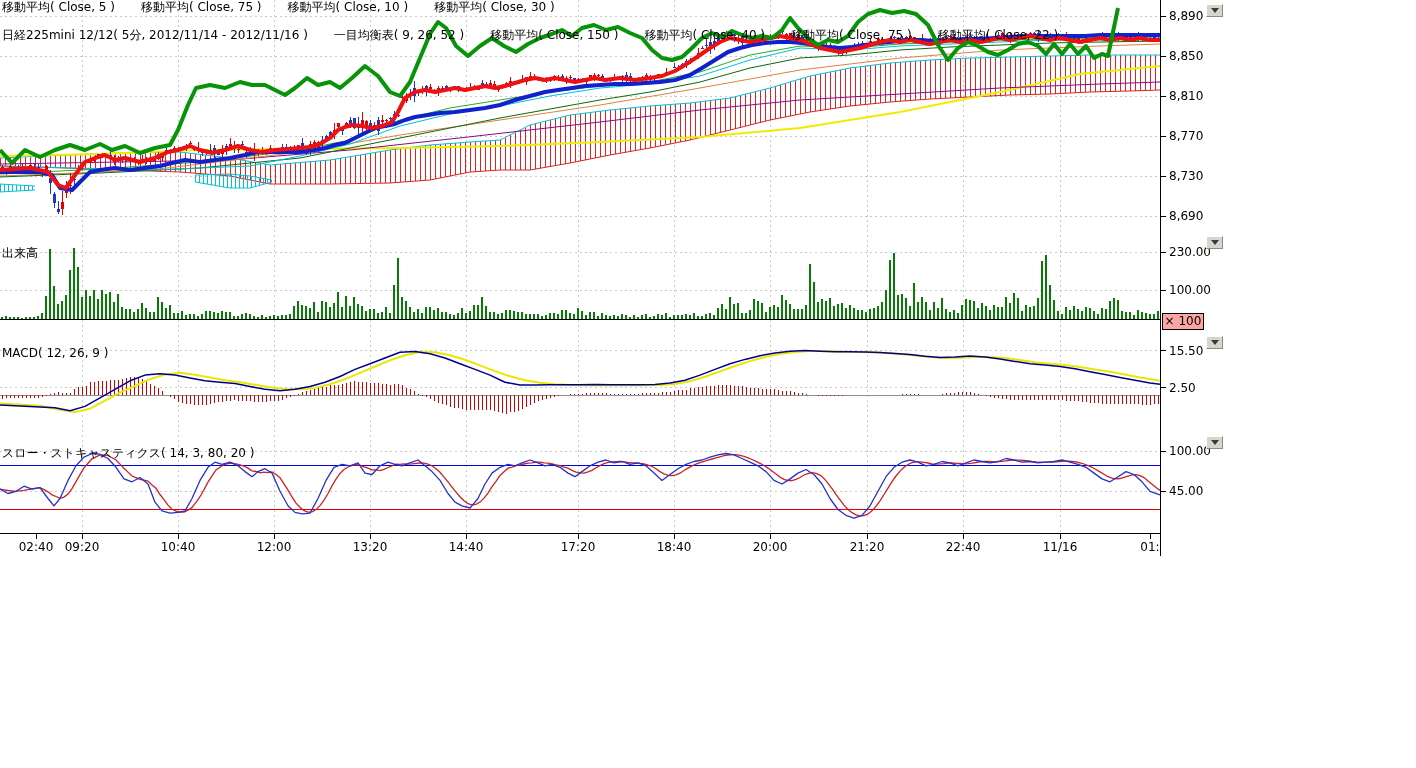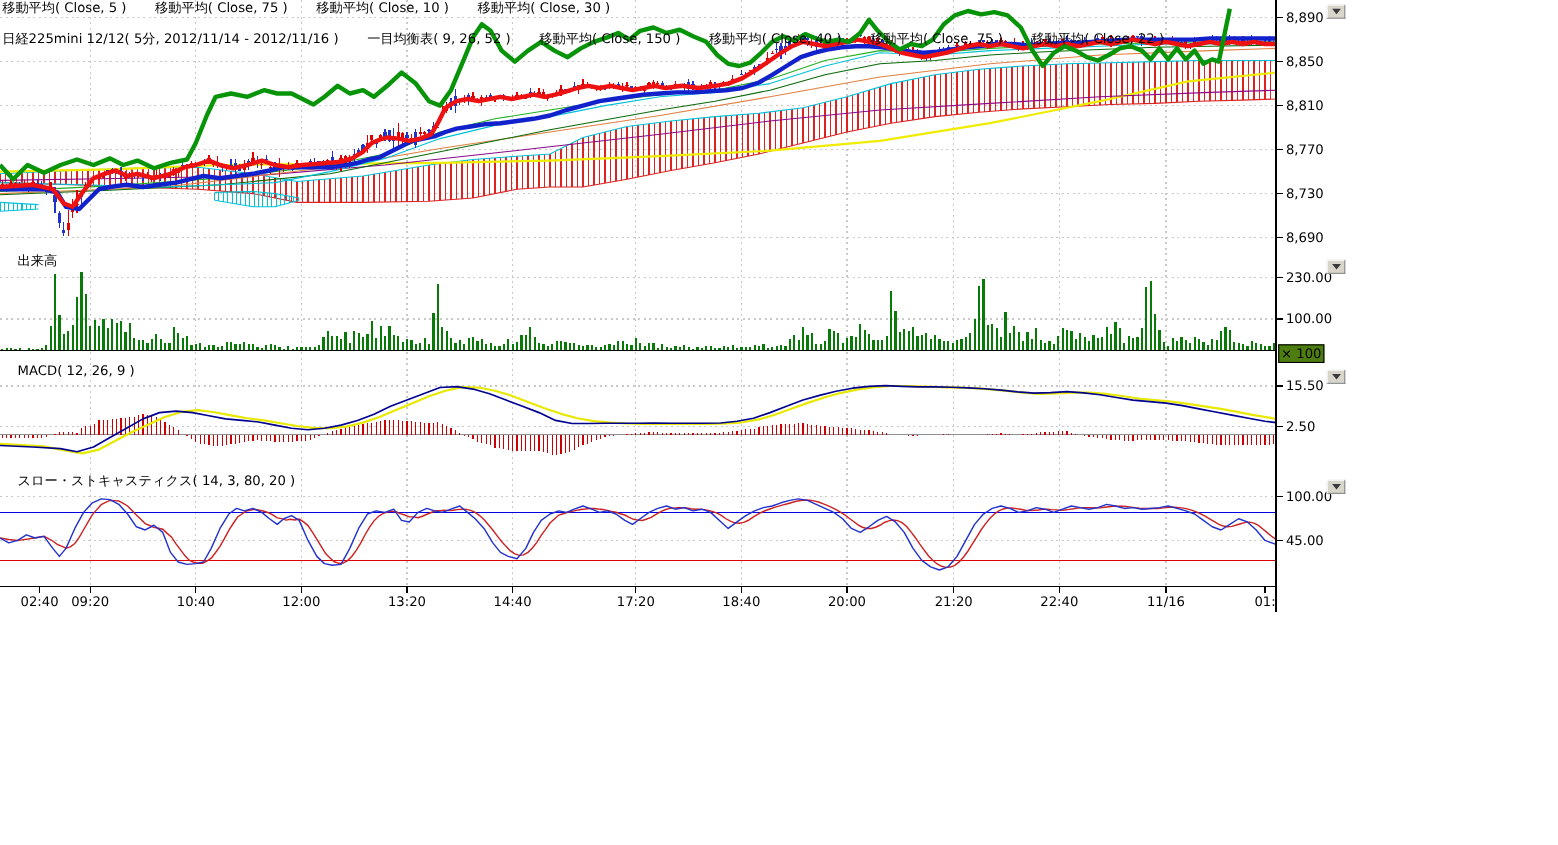--- a/index.html
+++ b/index.html
@@ -3,23 +3,23 @@
 <meta charset="utf-8">
 <style>
   html,body{margin:0;padding:0;background:#fff;}
   #screen{position:relative;width:1416px;height:768px;background:#ffffff;overflow:hidden;
           font-family:"DejaVu Sans",sans-serif;font-size:12px;color:#000;}
   #chart-svg{position:absolute;left:0;top:0;}
   #chart-svg text{font-family:"DejaVu Sans",sans-serif;}
   .hrow{position:absolute;left:2px;display:flex;gap:26px;white-space:nowrap;line-height:13px;}
   #hrow1{top:1px;margin-top:28px;}
   #hrow2{top:1px;}
-  .plabel{position:absolute;left:16px;line-height:13px;}
+  .plabel{position:absolute;left:2px;line-height:13px;margin-top:16px;}
   #mult{position:absolute;left:1162px;top:313px;width:40px;height:15px;border:1px solid #000;
-        background:#4d7c0f;text-align:center;line-height:15px;font-size:12px;}
+        background:#fca5a5;text-align:center;line-height:15px;font-size:12px;}
   .dd{position:absolute;left:1206px;width:17px;height:13px;background:#d8d5cd;
       border:1px solid #8a8a8a;border-top-color:#fff;border-left-color:#fff;box-sizing:border-box;
       display:flex;align-items:center;justify-content:center;cursor:pointer;}
   .tri{width:0;height:0;border-left:4px solid transparent;border-right:4px solid transparent;
        border-top:5px solid #3a3a3a;}
 </style>
 </head>
 <body>
 
 <div id="screen">

